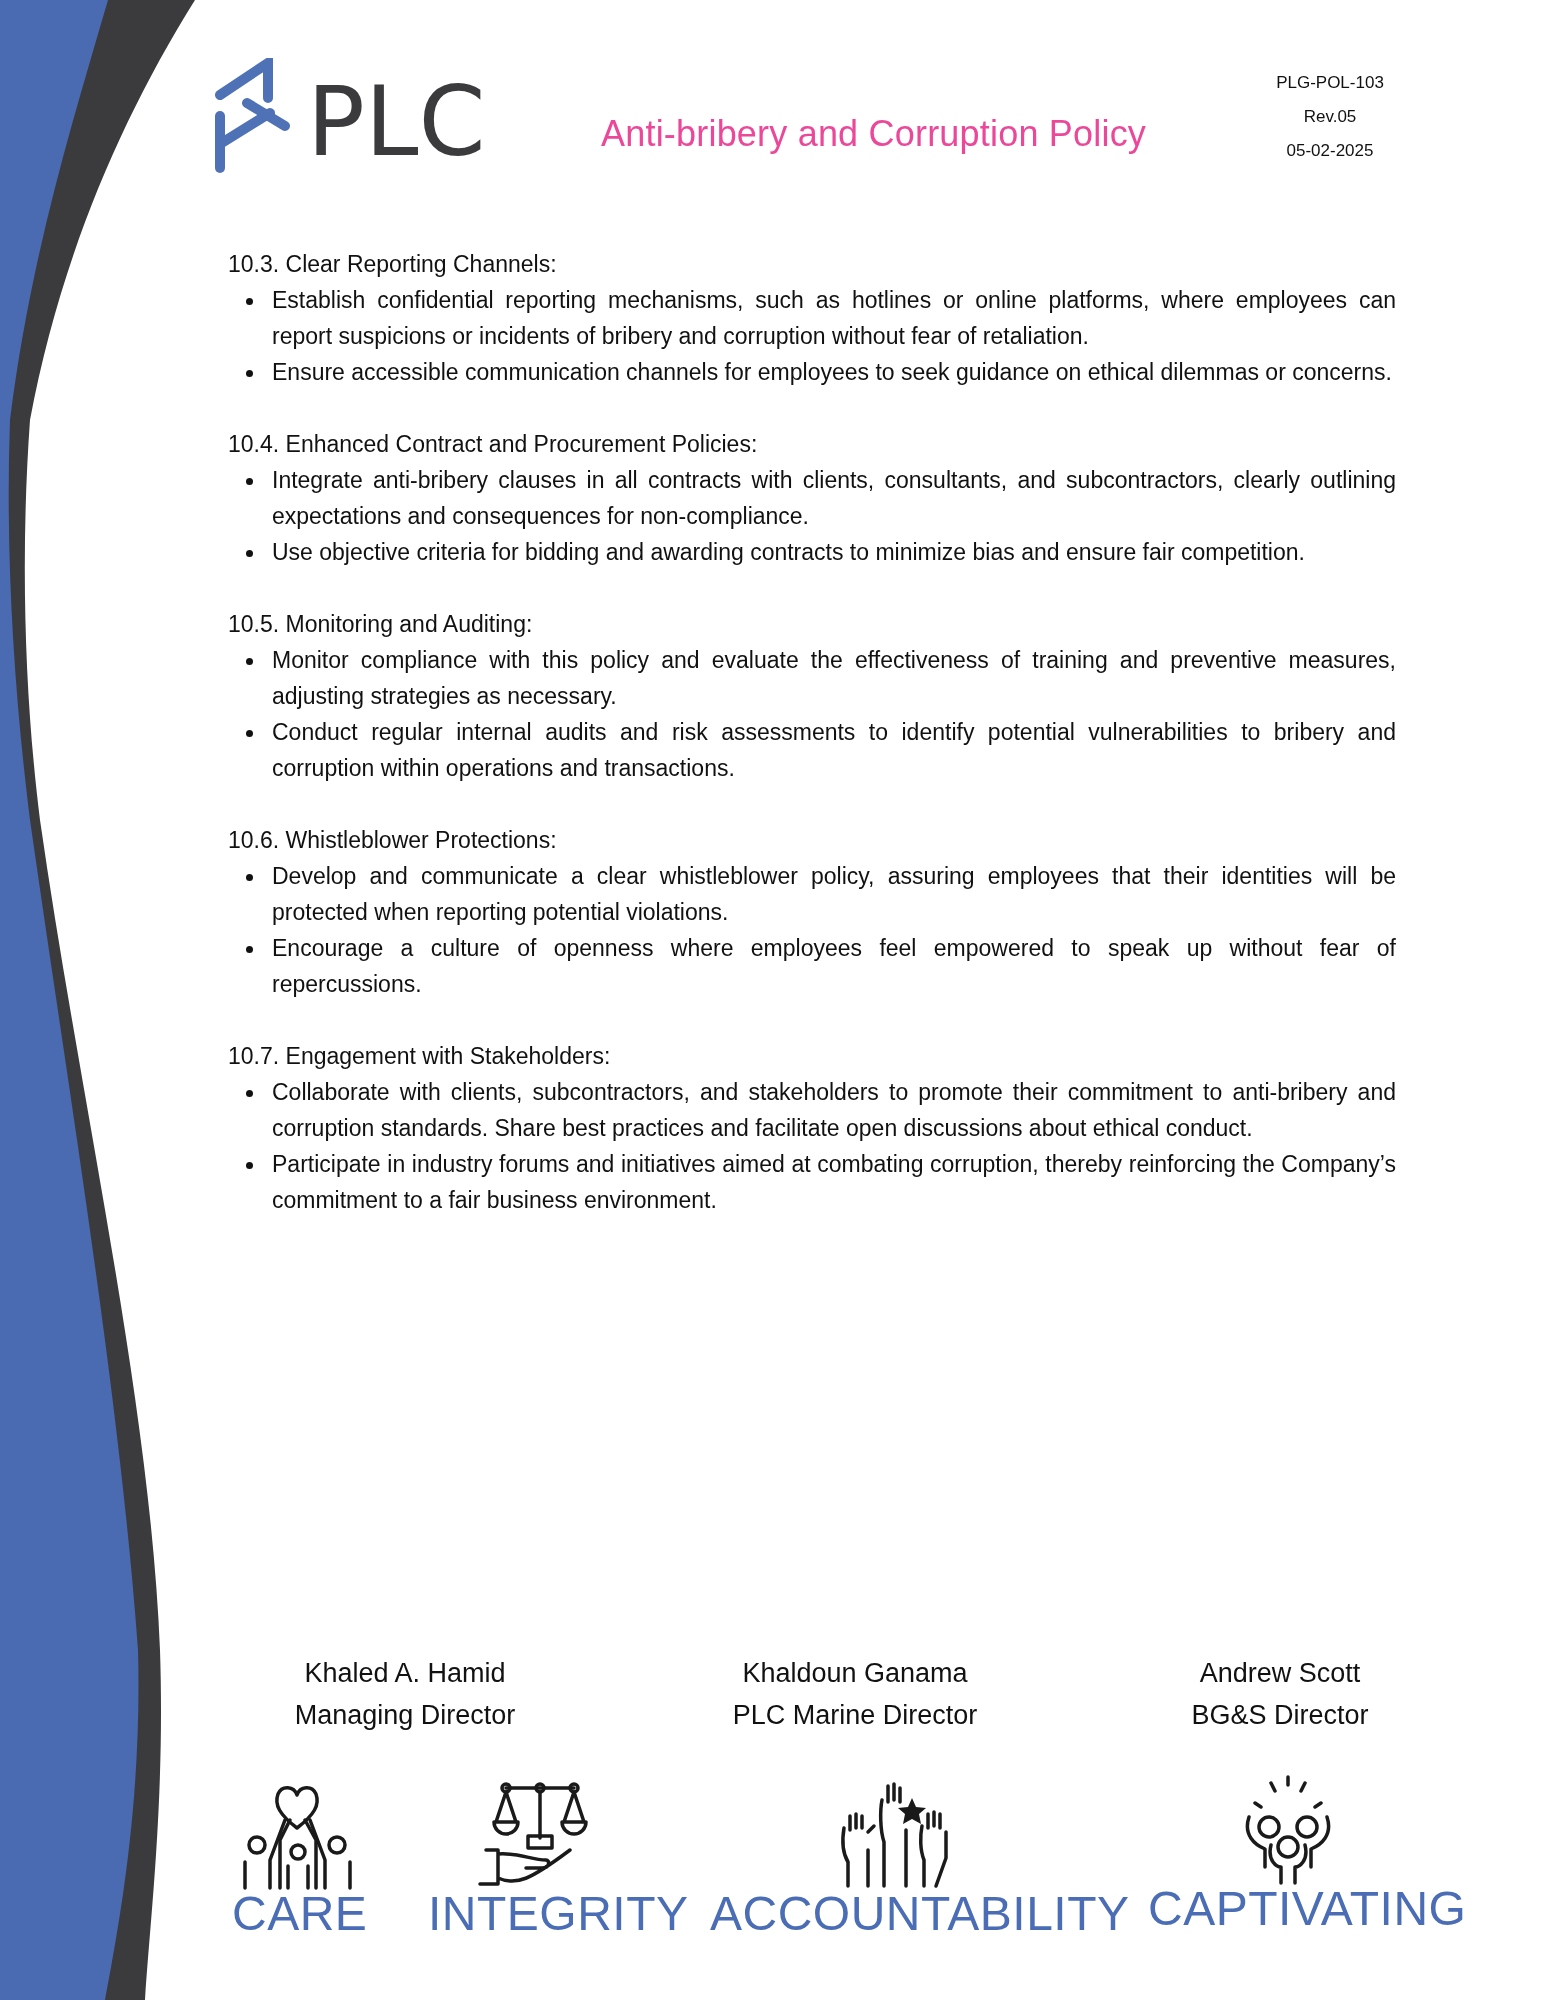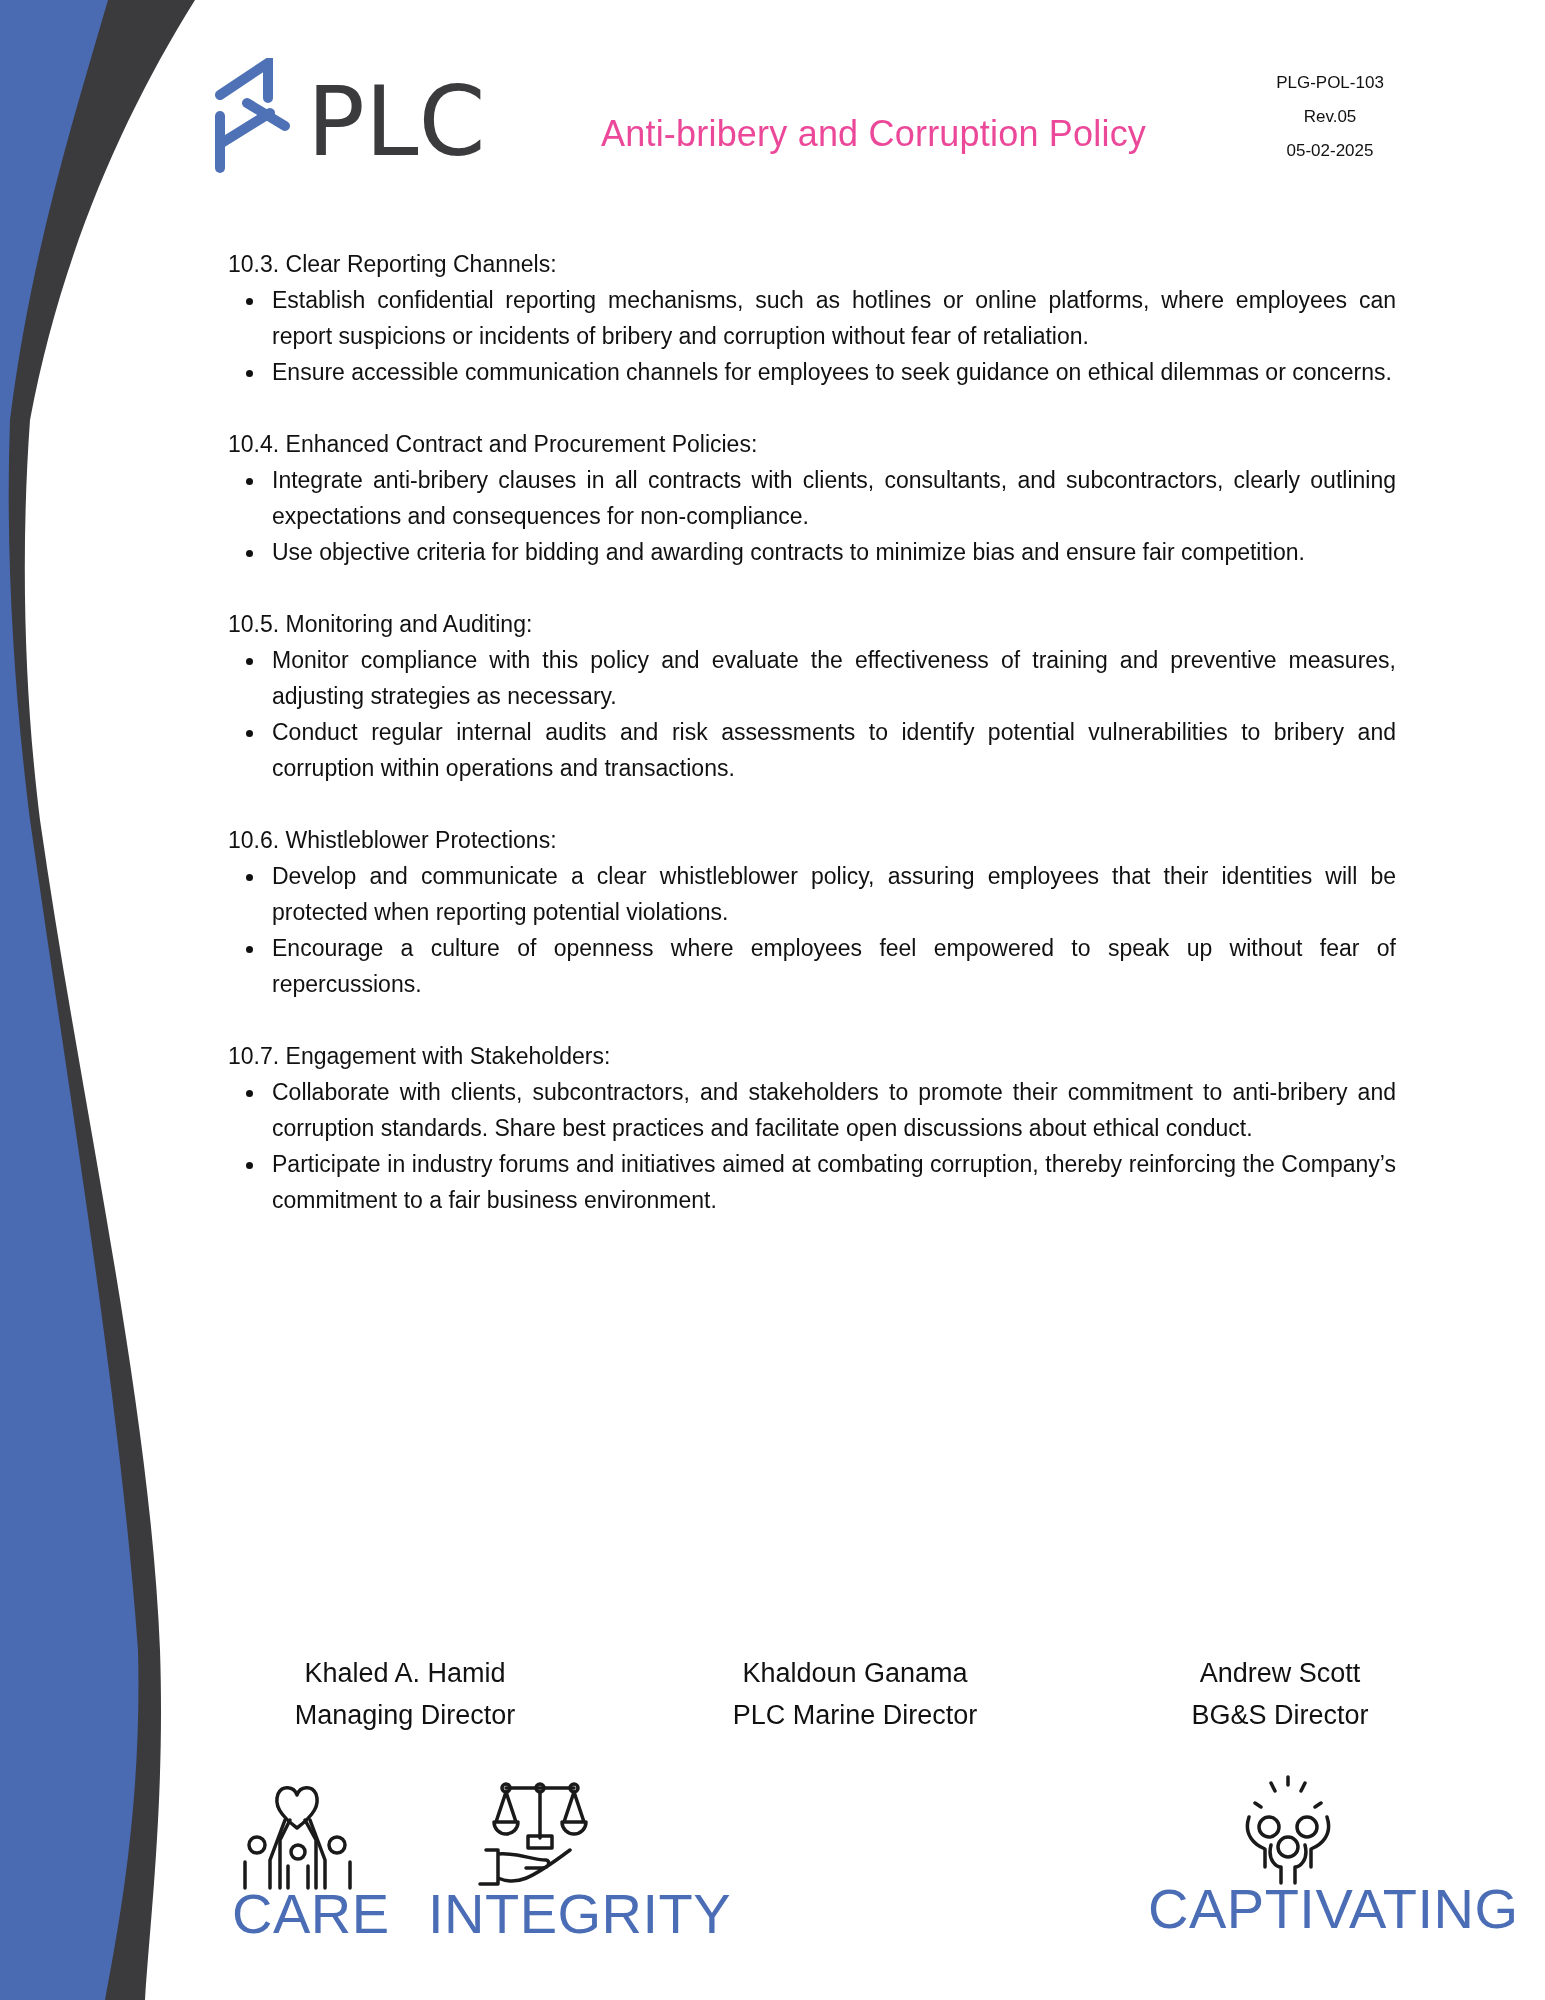--- a/index.html
+++ b/index.html
@@ -16,21 +16,21 @@
   .section { margin-bottom: 36px; }
   .section-heading { display: block; }
   .section ul { list-style: none; margin: 0; padding: 0; }
   .section li { position: relative; padding-left: 44px; text-align: justify; }
   .section li::before { content: ""; position: absolute; left: 18px; top: 16px; width: 7px; height: 7px; border-radius: 50%; background: #111; }
   .signatures { position: absolute; top: 1652px; left: 0; width: 1545px; }
   .sig { position: absolute; width: 360px; text-align: center; font-size: 27px; line-height: 42px; color: #111; }
   .values { position: absolute; top: 1780px; left: 0; width: 1545px; height: 220px; }
   .value { position: absolute; text-align: center; }
   .value svg { display: block; margin: 0 auto; }
-  .value-label { color: #4a6db5; font-size: 56px; letter-spacing: 0.5px; line-height: 48px; white-space: nowrap; }
+  .value-label { color: #4a6db5; font-size: 48px; letter-spacing: 0.5px; line-height: 48px; white-space: nowrap; }
 </style>
 </head>
 <body>
 
 <svg class="side-decor" viewBox="0 0 260 2000" preserveAspectRatio="none">
   <path d="M0 0 L195 0 C120 120 60 260 30 420 C20 560 25 700 40 820 C80 1100 150 1400 160 1650 C165 1800 150 1920 145 2000 L0 2000 Z" fill="#3b3b3e"></path>
   <path d="M0 0 L108 0 C70 130 30 260 10 420 C5 560 15 700 30 820 C70 1100 120 1400 138 1650 C142 1800 120 1920 105 2000 L0 2000 Z" fill="#4a6ab2"></path>
 </svg>
 
 <div class="logo">
@@ -131,20 +131,31 @@
           <circle cx="98" cy="8" r="4"></circle>
         <line x1="64" y1="12" x2="64" y2="58"></line>
         <path d="M30 12 L20 42 H40 Z M18 42 A12 12 0 0 0 42 42"></path>
         <path d="M98 12 L88 42 H108 Z M86 42 A12 12 0 0 0 110 42"></path>
         <rect x="52" y="56" width="24" height="12"></rect>
         <path d="M10 70 H22 V104 H4 M22 74 C40 72 56 80 70 80 C74 80 74 88 66 88 H50 M22 98 C40 106 54 100 94 70"></path>
       </g>
     </svg>
     <div class="value-label">INTEGRITY</div>
   </div>
+  <div class="value" style="left:710px; width:370px;">
+    <svg width="115" height="110" viewBox="0 0 115 110">
+      <g fill="none" stroke="#1a1a1a" stroke-width="3.5" stroke-linecap="round" stroke-linejoin="round">
+        <path d="M10 106 V82 C4 72 4 60 6 48 M12 50 V36 M18 48 V34 M24 48 V36 M30 52 L36 46 M30 70 V106"></path>
+        <path d="M46 106 V62 C42 50 42 30 44 20 M50 22 V6 M56 20 V4 M62 22 V8 M68 50 V88 V106"></path>
+        <path d="M86 106 V80 C82 70 82 56 84 46 M90 48 V34 M96 46 V32 M102 48 V34 M108 52 V78 L98 106"></path>
+      </g>
+      <polygon points="74,18 78,27 88,28 81,34 83,44 74,39 65,44 67,34 60,28 70,27" fill="#1a1a1a"></polygon>
+    </svg>
+    <div class="value-label">ACCOUNTABILITY</div>
+  </div>
   <div class="value" style="left:1148px; width:280px; top:-5px;">
     <svg width="115" height="110" viewBox="0 0 115 110">
       <g fill="none" stroke="#1a1a1a" stroke-width="3.5" stroke-linecap="round" stroke-linejoin="round">
         <path d="M57 2 V10 M40 8 L44 16 M74 8 L70 16 M24 28 L30 32 M90 28 L84 32"></path>
         <circle cx="38" cy="52" r="10"></circle>
           <circle cx="76" cy="52" r="10"></circle>
           <circle cx="57" cy="72" r="10"></circle>
         <path d="M18 42 C12 60 24 70 34 74 V92 M96 42 C102 60 90 70 80 74 V92"></path>
         <path d="M40 70 C36 86 46 92 50 92 V108 M74 70 C78 86 68 92 64 92 V108"></path>
       </g>

